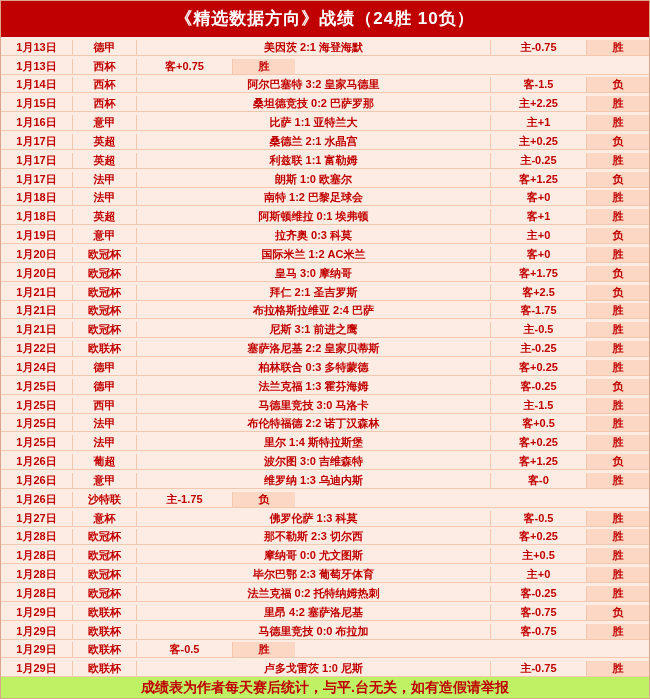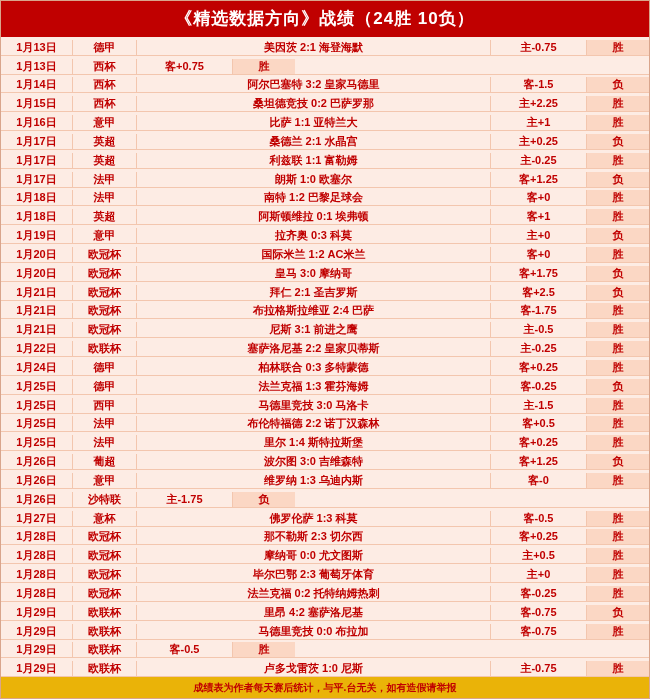--- a/index.html
+++ b/index.html
@@ -61,24 +61,24 @@
   .c-date   { flex: 0 0 72px; }
   .c-league { flex: 0 0 64px; }
   .c-match  { flex: 1 1 auto; justify-content: center; margin-top: 28px; }
   .c-hand   { flex: 0 0 96px; }
   .c-result { flex: 0 0 62px; border-right: none; background: #fbd7c4; }
   .footer {
     flex: 0 0 22px;
     display: flex;
     align-items: center;
     justify-content: center;
-    font-size: 10px;
+    font-size: 14px;
     color: #c00000;
     font-weight: bold;
-    background: #eab308;
+    background: #bef264;
     border-top: 1px solid #f3c6ae;
   }
 </style>
 </head>
 <body>
 
 <div class="sheet">
 
   <div class="title-bar">《精选数据方向》战绩（24胜 10负）</div>
 

